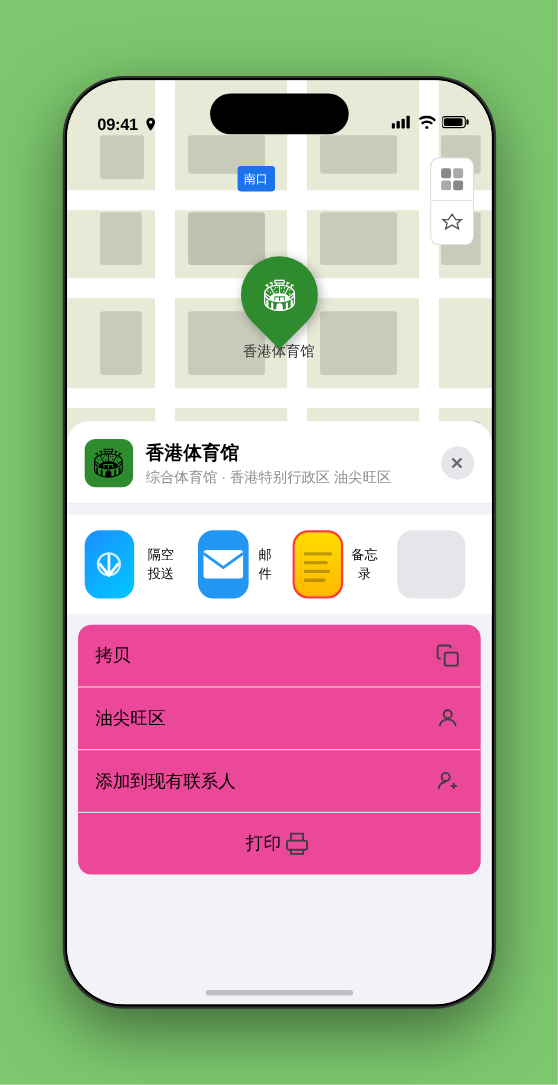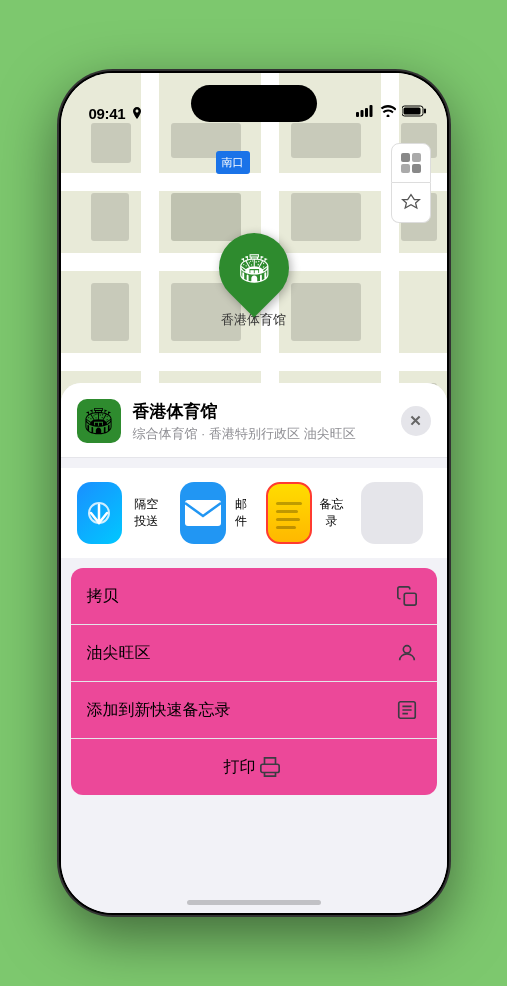--- a/index.html
+++ b/index.html
@@ -483,30 +483,31 @@
         <div class="action-item">
           <span class="action-text">油尖旺区</span>
           <div class="action-icon">
             <svg width="22" height="22" viewBox="0 0 24 24" fill="none" stroke="currentColor" stroke-width="1.8">
               <circle cx="12" cy="8" r="4"></circle>
               <path d="M4 20c0-4 3.6-7 8-7s8 3 8 7"></path>
             </svg>
           </div>
         </div>
 
-
         <div class="action-item">
-          <span class="action-text">添加到新快速备忘录</span>
+          <span class="action-text">添加到现有联系人</span>
           <div class="action-icon">
             <svg width="22" height="22" viewBox="0 0 24 24" fill="none" stroke="currentColor" stroke-width="1.8">
-              <rect x="3" y="3" width="18" height="18" rx="2"></rect>
-              <path d="M7 8h10M7 12h10M7 16h6"></path>
+              <circle cx="10" cy="8" r="4"></circle>
+              <path d="M3 20c0-4 3.1-7 7-7"></path>
+              <path d="M18 14v6M15 17h6"></path>
             </svg>
           </div>
         </div>
+
 
         <div class="action-item" style="border-bottom:none;justify-content:center;">
           <span class="action-text">打印</span>
           <div class="action-icon">
             <svg width="22" height="22" viewBox="0 0 24 24" fill="none" stroke="currentColor" stroke-width="1.8">
               <path d="M6 9V2h12v7"></path>
               <rect x="2" y="9" width="20" height="9" rx="2"></rect>
               <path d="M6 18v4h12v-4"></path>
             </svg>
           </div>

